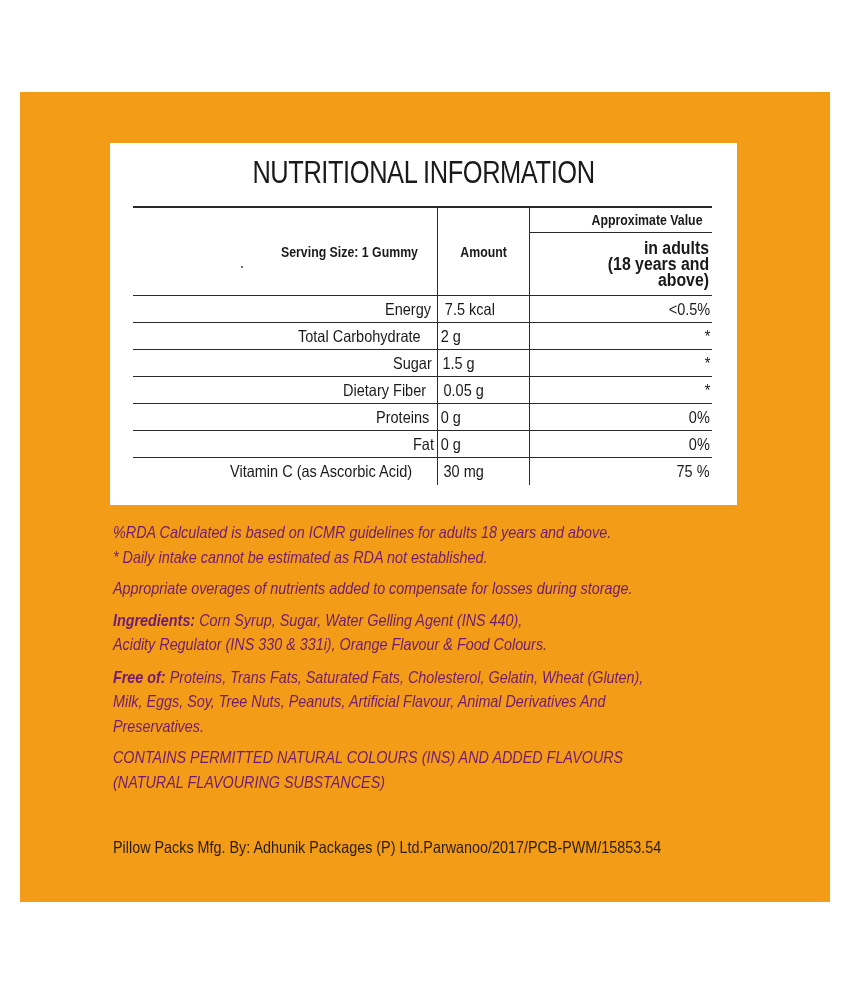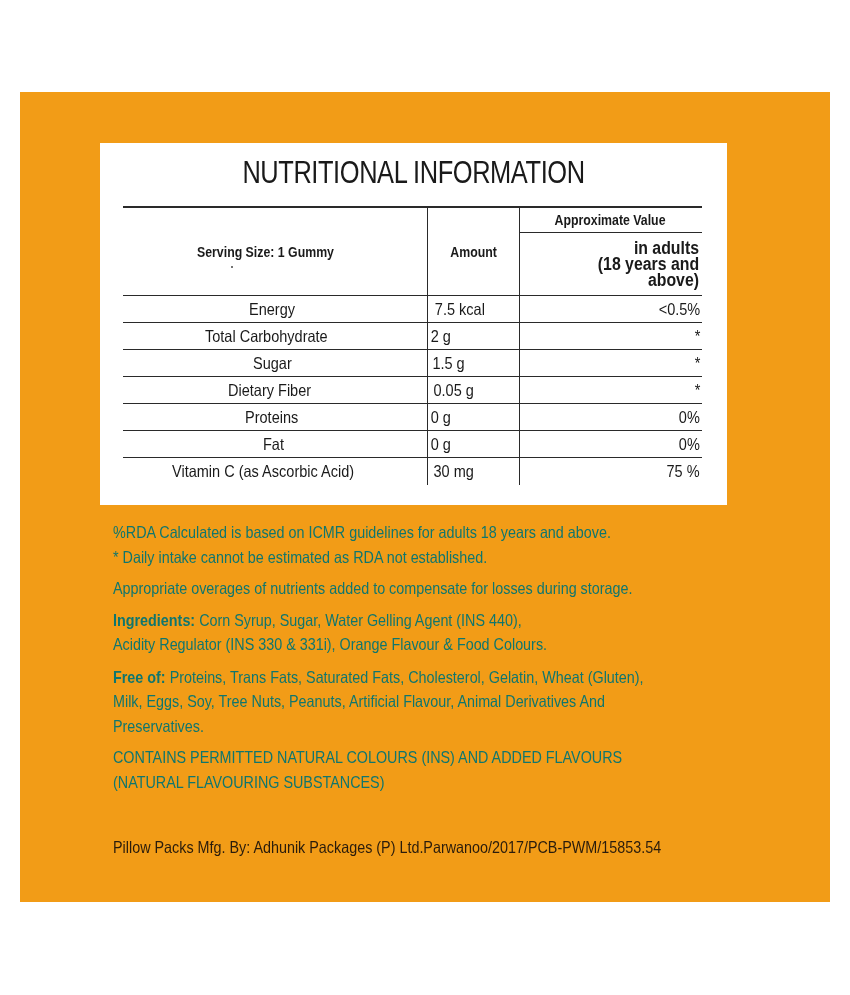--- a/index.html
+++ b/index.html
@@ -18,21 +18,21 @@
     .panel {
       position: absolute;
       left: 20px;
       top: 92px;
       width: 810px;
       height: 810px;
       background: #f29c17;
     }
     .card {
       position: absolute;
-      left: 100px;
+      left: 110px;
       top: 143px;
       width: 627px;
       height: 362px;
       background: #ffffff;
     }
     .title {
       position: absolute;
       left: 0;
       top: 12px;
       width: 100%;
@@ -54,21 +54,21 @@
       color: #1a1a1a;
     }
     table.nutri td, table.nutri th {
       padding: 0;
       height: 26px;
       border-bottom: 1.5px solid #2a2a2a;
       vertical-align: middle;
       white-space: nowrap;
     }
     table.nutri tr.top-rule th { border-top: 2px solid #2a2a2a; }
-    .col1 { width: 304px; text-align: center; }
+    .col1 { width: 304px; text-align: right; }
     .col2 { width: 85px; padding-right: 6px !important; border-left: 1.5px solid #2a2a2a; }
     .col3 { text-align: right; border-left: 1.5px solid #2a2a2a; padding-right: 2px !important; }
     .hdr {
       font-weight: bold;
       font-size: 14px;
     }
     .hdr-approx { height: 24px !important; }
     .hdr-sub {
       height: 62px !important;
       font-size: 18px;
@@ -93,22 +93,23 @@
     }
     .cond { display: inline-block; transform: scaleX(0.88); transform-origin: 0 50%; }
     .cond-r { display: inline-block; transform: scaleX(0.88); transform-origin: 100% 50%; }
     table.nutri tr.last td { border-bottom: none; height: 27px; }
     .notes {
       position: absolute;
       left: 113px;
       top: 520px;
       width: 640px;
       font-size: 16.5px;
-      color: #0f766e;
+      color: #701a75;
       line-height: 24.5px;
+      font-style: italic;
     }
     .notes p {
       margin: 0;
       white-space: nowrap;
       transform: scaleX(0.87);
       transform-origin: 0 50%;
     }
     .gap-s { height: 7px; }
     .gap-m { height: 8px; }
     .notes b { font-weight: bold; }
@@ -134,21 +135,21 @@
   <table class="nutri">
     <tbody>
         <tr class="top-rule">
       <th class="col1 hdr-serving" rowspan="2">
         <span class="cond">Serving Size: 1 Gummy</span>
         <span class="dot"></span>
       </th>
       <th class="col2 hdr" rowspan="2">
         <span class="cond-r">Amount</span>
       </th>
-      <th class="col3 hdr hdr-approx" style="text-align:center;">
+      <th class="col3 hdr hdr-approx" style="">
         <span class="cond" style="transform-origin:50% 50%;">Approximate Value</span>
       </th>
     </tr>
     <tr>
       <th class="col3 hdr-sub">
         <div><span class="cond-r">in adults</span></div>
         <div><span class="cond-r">(18 years and</span></div>
         <div><span class="cond-r">above)</span></div>
       </th>
     </tr>

